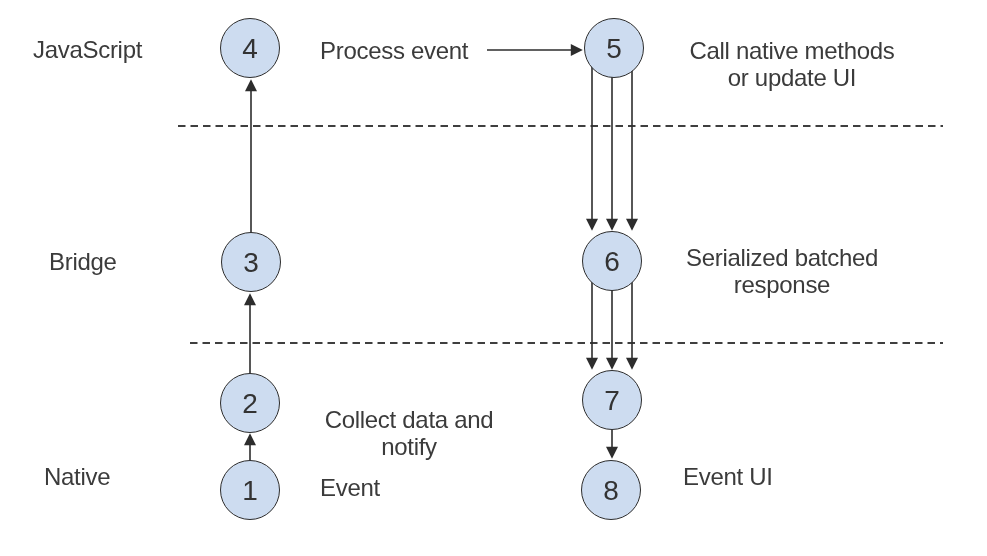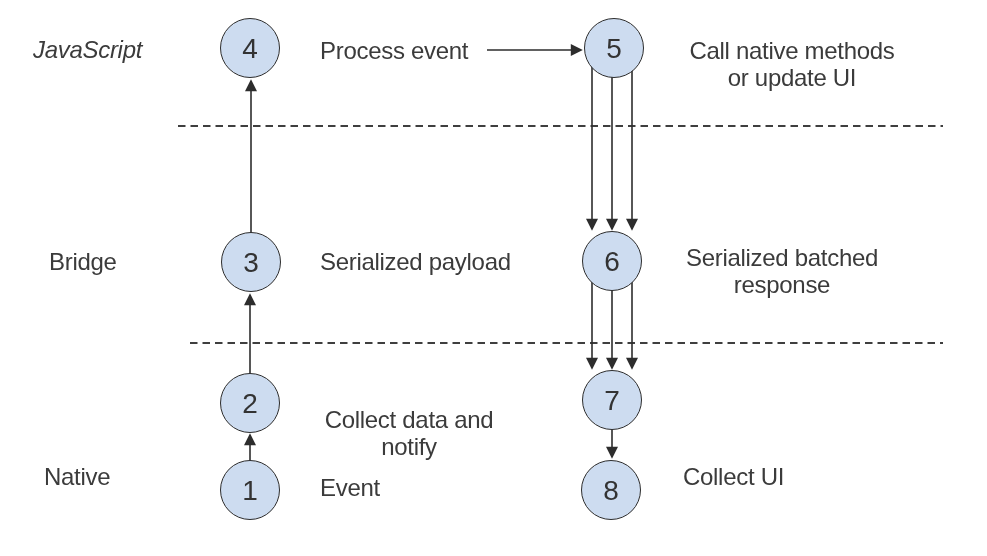--- a/index.html
+++ b/index.html
@@ -57,21 +57,21 @@
   
   #c1 { left: 220px; top: 460px; }
   #c2 { left: 220px; top: 373px; }
   #c3 { left: 221px; top: 232px; }
   #c4 { left: 220px; top: 18px;  }
   #c5 { left: 584px; top: 18px;  }
   #c6 { left: 582px; top: 231px; }
   #c7 { left: 582px; top: 370px; }
   #c8 { left: 581px; top: 460px; }
   
-  #lane-javascript { left: 33px; top: 36px; font-style: italic;  }
+  #lane-javascript { left: 33px; top: 36px;  }
   #lane-bridge     { left: 49px; top: 248px; }
   #lane-native     { left: 32px; top: 463px; margin-left: 12px; }
   
   #t1 { left: 320px; top: 474px; }
   #t2 { left: 299px; top: 378px; width: 220px; margin-top: 28px; }
   #t3 { left: 320px; top: 248px; }
   #t4 { left: 320px; top: 37px;  }
   #t5 { left: 662px; top: 37px;  width: 260px; }
   #t6 { left: 652px; top: 244px; width: 260px; }
   #t7 { left: 683px; top: 392px; }
@@ -134,21 +134,20 @@
   <div class="node" id="c7">
     <span>7</span>
   </div>
   <div class="node" id="c8">
     <span>8</span>
   </div>
 
   <div class="caption" id="t1">Event</div>
   <div class="caption centered" id="t2">Collect data and
 notify</div>
-  <div class="caption" id="t3">Serialized payload</div>
   <div class="caption" id="t4">Process event</div>
   <div class="caption centered" id="t5">Call native methods
 or update UI</div>
   <div class="caption centered" id="t6">Serialized batched
 response</div>
-  <div class="caption" id="t8">Collect UI</div>
+  <div class="caption" id="t8">Event UI</div>
 
 </div>
 
 </body></html>

